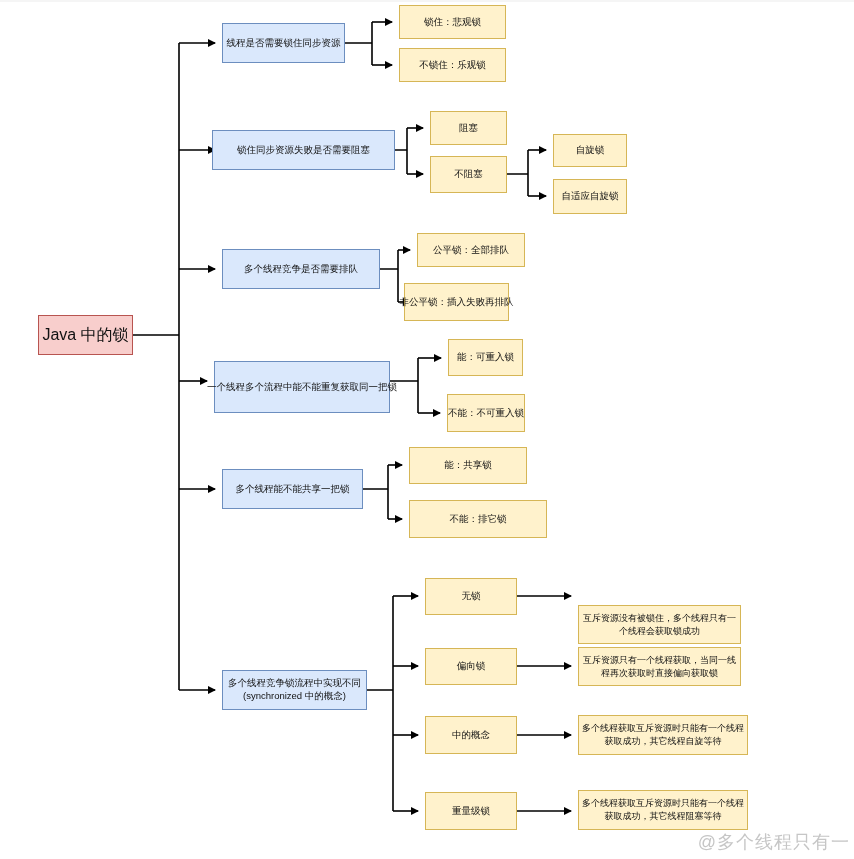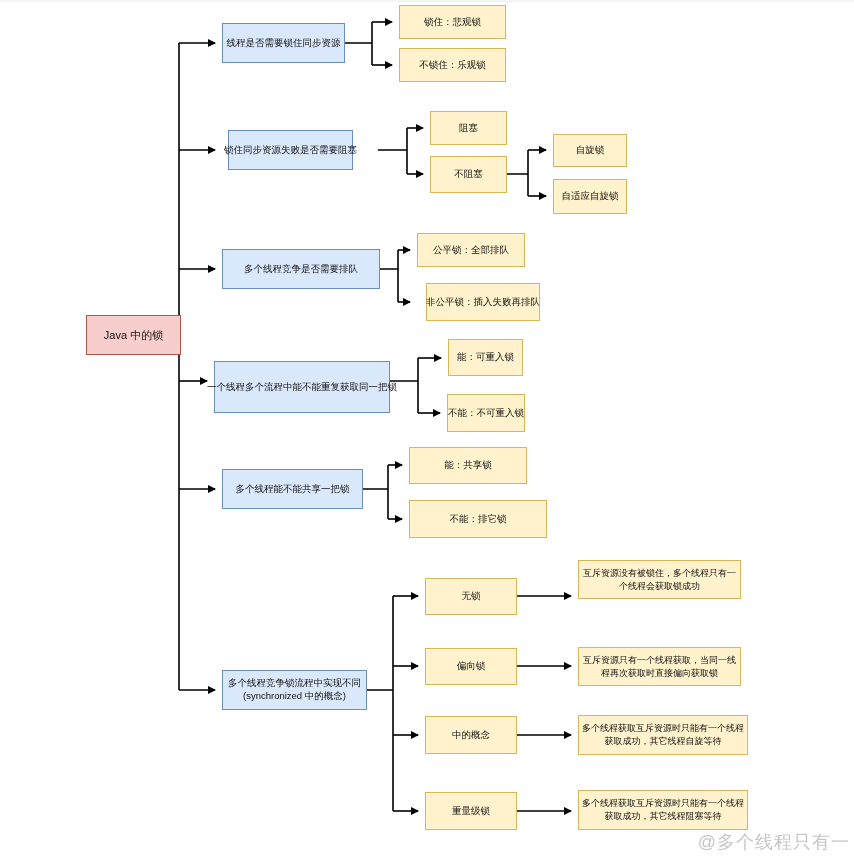--- a/index.html
+++ b/index.html
@@ -30,22 +30,21 @@
     box-sizing: border-box;
     font-size: 9.5px;
     line-height: 1.35;
     color: #111111;
     white-space: pre-line;
   }
   .single { white-space: nowrap; }
   .root {
     background: var(--root-fill, #f8cecc);
     border: 1.5px solid var(--root-stroke, #b85450);
-    font-size: 11px;
-    margin-left: 48px;
+    font-size: 16px;
   }
   .q {
     background: var(--question-fill, #dae8fc);
     border: 1.5px solid var(--question-stroke, #6c8ebf);
   }
   .leaf {
     background: var(--leaf-fill, #fff2cc);
     border: 1.5px solid var(--leaf-stroke, #d6b656);
   }
   .desc {
@@ -117,50 +116,50 @@
       <path d="M517 594 H571" marker-end="url(#arrow)"></path>
       <path d="M517 664 H571" marker-end="url(#arrow)"></path>
       <path d="M517 733 H571" marker-end="url(#arrow)"></path>
       <path d="M517 809 H571" marker-end="url(#arrow)"></path>
     </g>
   </svg>
 
   <div class="node root single" style="left:38px;top:313px;width:95px;height:40px">Java 中的锁</div>
 
   <div class="node q single" style="left:222px;top:21px;width:123px;height:40px">线程是否需要锁住同步资源</div>
-  <div class="node q single" style="left:228px;top:128px;width:125px;height:40px">锁住同步资源失败是否需要阻塞</div>
+  <div class="node q single" style="left:212px;top:128px;width:183px;height:40px">锁住同步资源失败是否需要阻塞</div>
   <div class="node q single" style="left:222px;top:247px;width:158px;height:40px">多个线程竞争是否需要排队</div>
   <div class="node q single" style="left:214px;top:359px;width:176px;height:52px">一个线程多个流程中能不能重复获取同一把锁</div>
   <div class="node q single" style="left:222px;top:467px;width:141px;height:40px">多个线程能不能共享一把锁</div>
   <div class="node q" style="left:222px;top:668px;width:145px;height:40px">多个线程竞争锁流程中实现不同
 (synchronized 中的概念)</div>
 
   <div class="node leaf single" style="left:399px;top:3px;width:107px;height:34px">锁住：悲观锁</div>
   <div class="node leaf single" style="left:399px;top:46px;width:107px;height:34px">不锁住：乐观锁</div>
 
   <div class="node leaf single" style="left:430px;top:109px;width:77px;height:34px">阻塞</div>
   <div class="node leaf single" style="left:430px;top:154px;width:77px;height:37px">不阻塞</div>
   <div class="node leaf single" style="left:553px;top:132px;width:74px;height:33px">自旋锁</div>
   <div class="node leaf single" style="left:553px;top:177px;width:74px;height:35px">自适应自旋锁</div>
 
   <div class="node leaf single" style="left:417px;top:231px;width:108px;height:34px">公平锁：全部排队</div>
-  <div class="node leaf single" style="left:426px;top:281px;width:114px;height:38px">非公平锁：插入失败再排队</div>
+  <div class="node leaf single" style="left:404px;top:281px;width:105px;height:38px">非公平锁：插入失败再排队</div>
 
   <div class="node leaf single" style="left:448px;top:337px;width:75px;height:37px">能：可重入锁</div>
   <div class="node leaf single" style="left:447px;top:392px;width:78px;height:38px">不能：不可重入锁</div>
 
   <div class="node leaf single" style="left:409px;top:445px;width:118px;height:37px">能：共享锁</div>
   <div class="node leaf single" style="left:409px;top:498px;width:138px;height:38px">不能：排它锁</div>
 
   <div class="node leaf single" style="left:425px;top:576px;width:92px;height:37px">无锁</div>
   <div class="node leaf single" style="left:425px;top:646px;width:92px;height:37px">偏向锁</div>
   <div class="node leaf single" style="left:425px;top:714px;width:92px;height:38px">中的概念</div>
   <div class="node leaf single" style="left:425px;top:790px;width:92px;height:38px">重量级锁</div>
 
-  <div class="node leaf desc" style="left:578px;top:558px;width:163px;height:39px">互斥资源没有被锁住，多个线程只有一
+  <div class="node leaf desc" style="left:578px;top:603px;width:163px;height:39px">互斥资源没有被锁住，多个线程只有一
 个线程会获取锁成功</div>
   <div class="node leaf desc" style="left:578px;top:645px;width:163px;height:39px">互斥资源只有一个线程获取，当同一线
 程再次获取时直接偏向获取锁</div>
   <div class="node leaf desc" style="left:578px;top:713px;width:170px;height:40px">多个线程获取互斥资源时只能有一个线程
 获取成功，其它线程自旋等待</div>
   <div class="node leaf desc" style="left:578px;top:788px;width:170px;height:40px">多个线程获取互斥资源时只能有一个线程
 获取成功，其它线程阻塞等待</div>
 
   <div class="watermark">@多个线程只有一</div>
 

